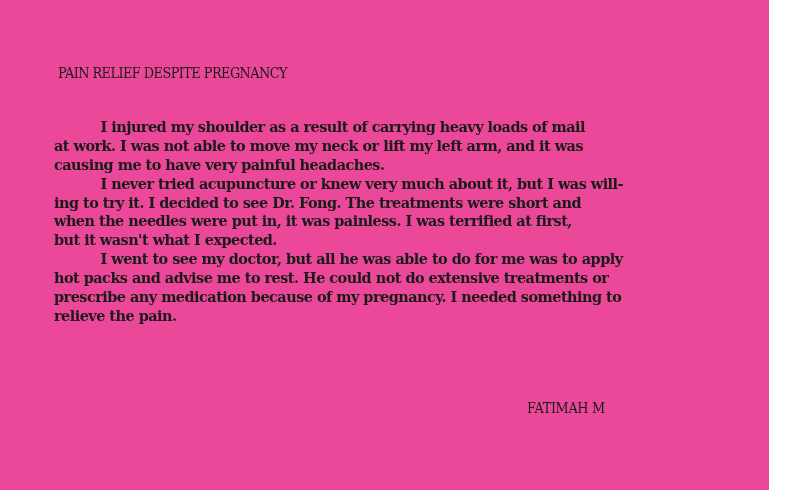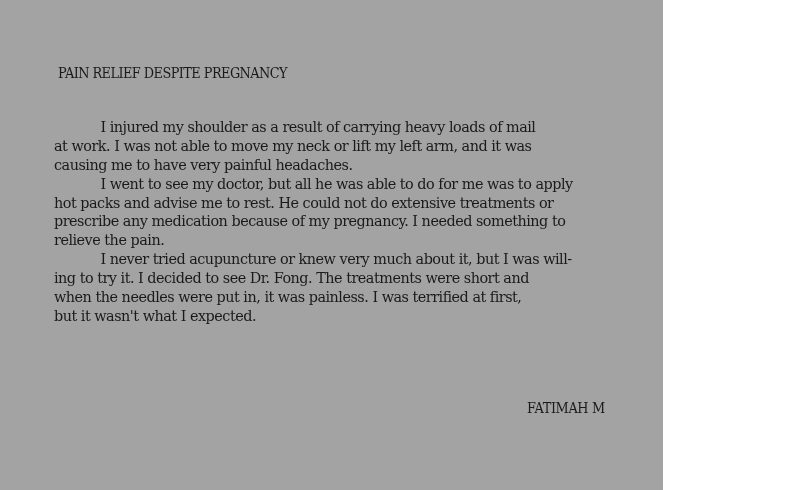--- a/index.html
+++ b/index.html
@@ -11,40 +11,41 @@
       width: 800px;
       height: 490px;
       position: relative;
       overflow: hidden;
       font-family: "DejaVu Serif", "Liberation Serif", serif;
       color: #1a1a1a;
     }
     .page {
       position: absolute;
       left: 0; top: 0;
-      width: 663px; height: 490px;
-      background: #a3a3a3;
+      width: 769px; height: 490px;
+      background: #ec4899;
     }
     .title {
       position: absolute;
       left: 58px;
       top: 64px;
       font-size: 14px;
       letter-spacing: -0.6px;
       line-height: 18px;
       white-space: nowrap;
       font-weight: normal;
       transform: scaleX(0.92);
       transform-origin: left top;
     }
     .body-text {
       position: absolute;
       left: 54px;
       top: 118px;
       width: 720px;
+      font-weight: bold;
     }
     .line {
       display: block;
       font-size: 15.5px;
       line-height: 18.9px;
       height: 18.9px;
       white-space: nowrap;
       letter-spacing: -0.55px;
       transform: scaleX(0.93);
       transform-origin: left top;
@@ -71,29 +72,29 @@
 
   <div class="body-text">
 
     <div>
       <span class="line indent">I injured my shoulder as a result of carrying heavy loads of mail</span>
       <span class="line">at work.  I was not able to move my neck or lift my left arm, and it was</span>
       <span class="line">causing me to have very painful headaches.</span>
     </div>
 
     <div>
+      <span class="line indent">I never tried acupuncture or knew very much about it, but I was will-</span>
+      <span class="line">ing to try it.  I decided to see Dr. Fong. The treatments were short and</span>
+      <span class="line">when the needles were put in, it was painless.  I was terrified at first,</span>
+      <span class="line">but it wasn't what I expected.</span>
+    </div>
+
+    <div>
       <span class="line indent">I went to see my doctor, but all he was able to do for me was to apply</span>
       <span class="line">hot packs and advise me to rest.  He could not do extensive treatments or</span>
       <span class="line">prescribe any medication because of my pregnancy.  I needed something to</span>
       <span class="line">relieve the pain.</span>
-    </div>
-
-    <div>
-      <span class="line indent">I never tried acupuncture or knew very much about it, but I was will-</span>
-      <span class="line">ing to try it.  I decided to see Dr. Fong. The treatments were short and</span>
-      <span class="line">when the needles were put in, it was painless.  I was terrified at first,</span>
-      <span class="line">but it wasn't what I expected.</span>
     </div>
 
   </div>
 
   <div class="signature">FATIMAH M</div>
 </div>
 
 </body></html>

